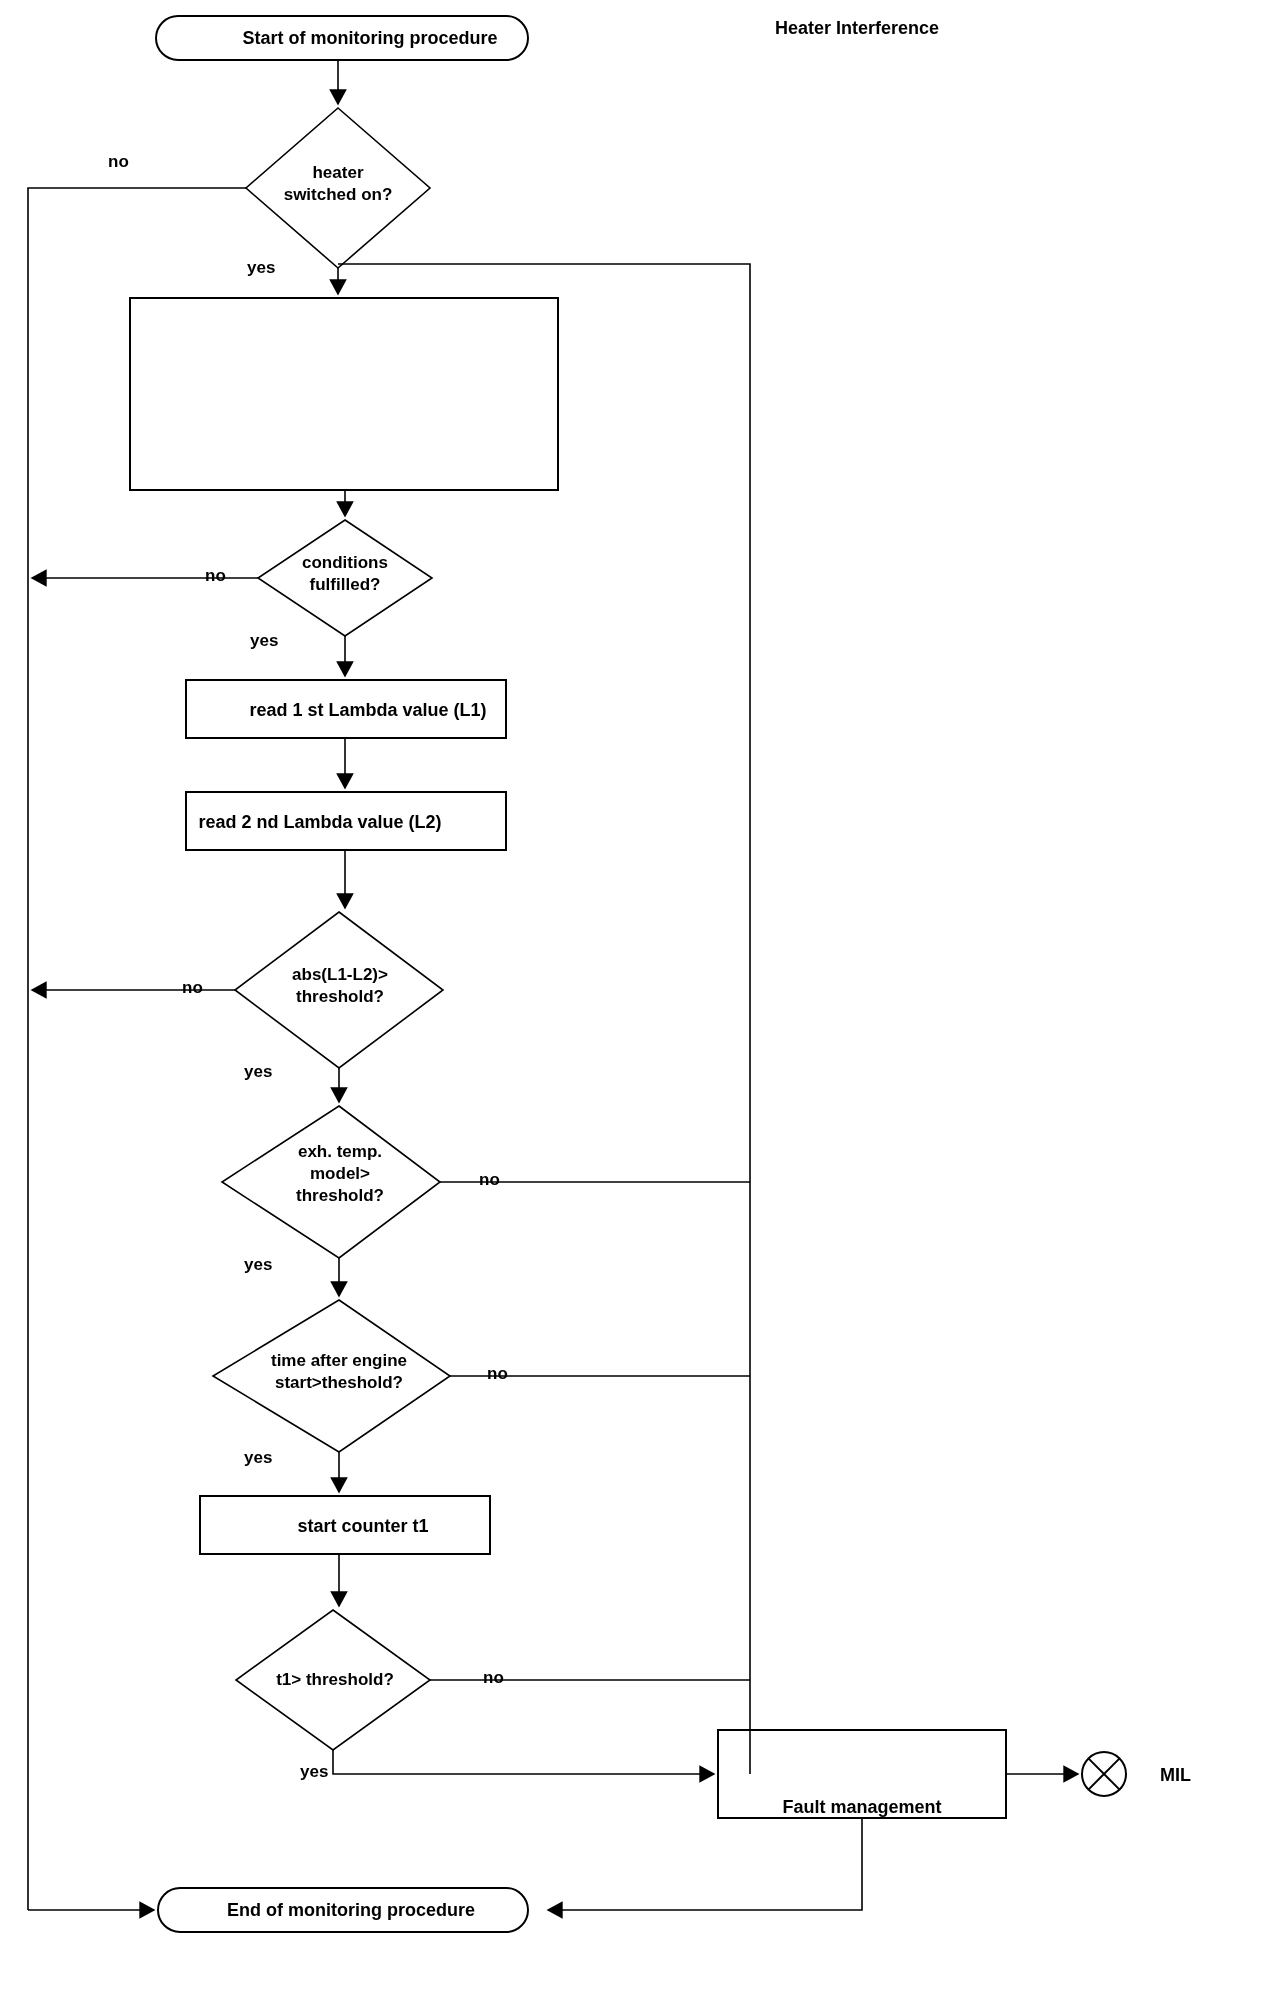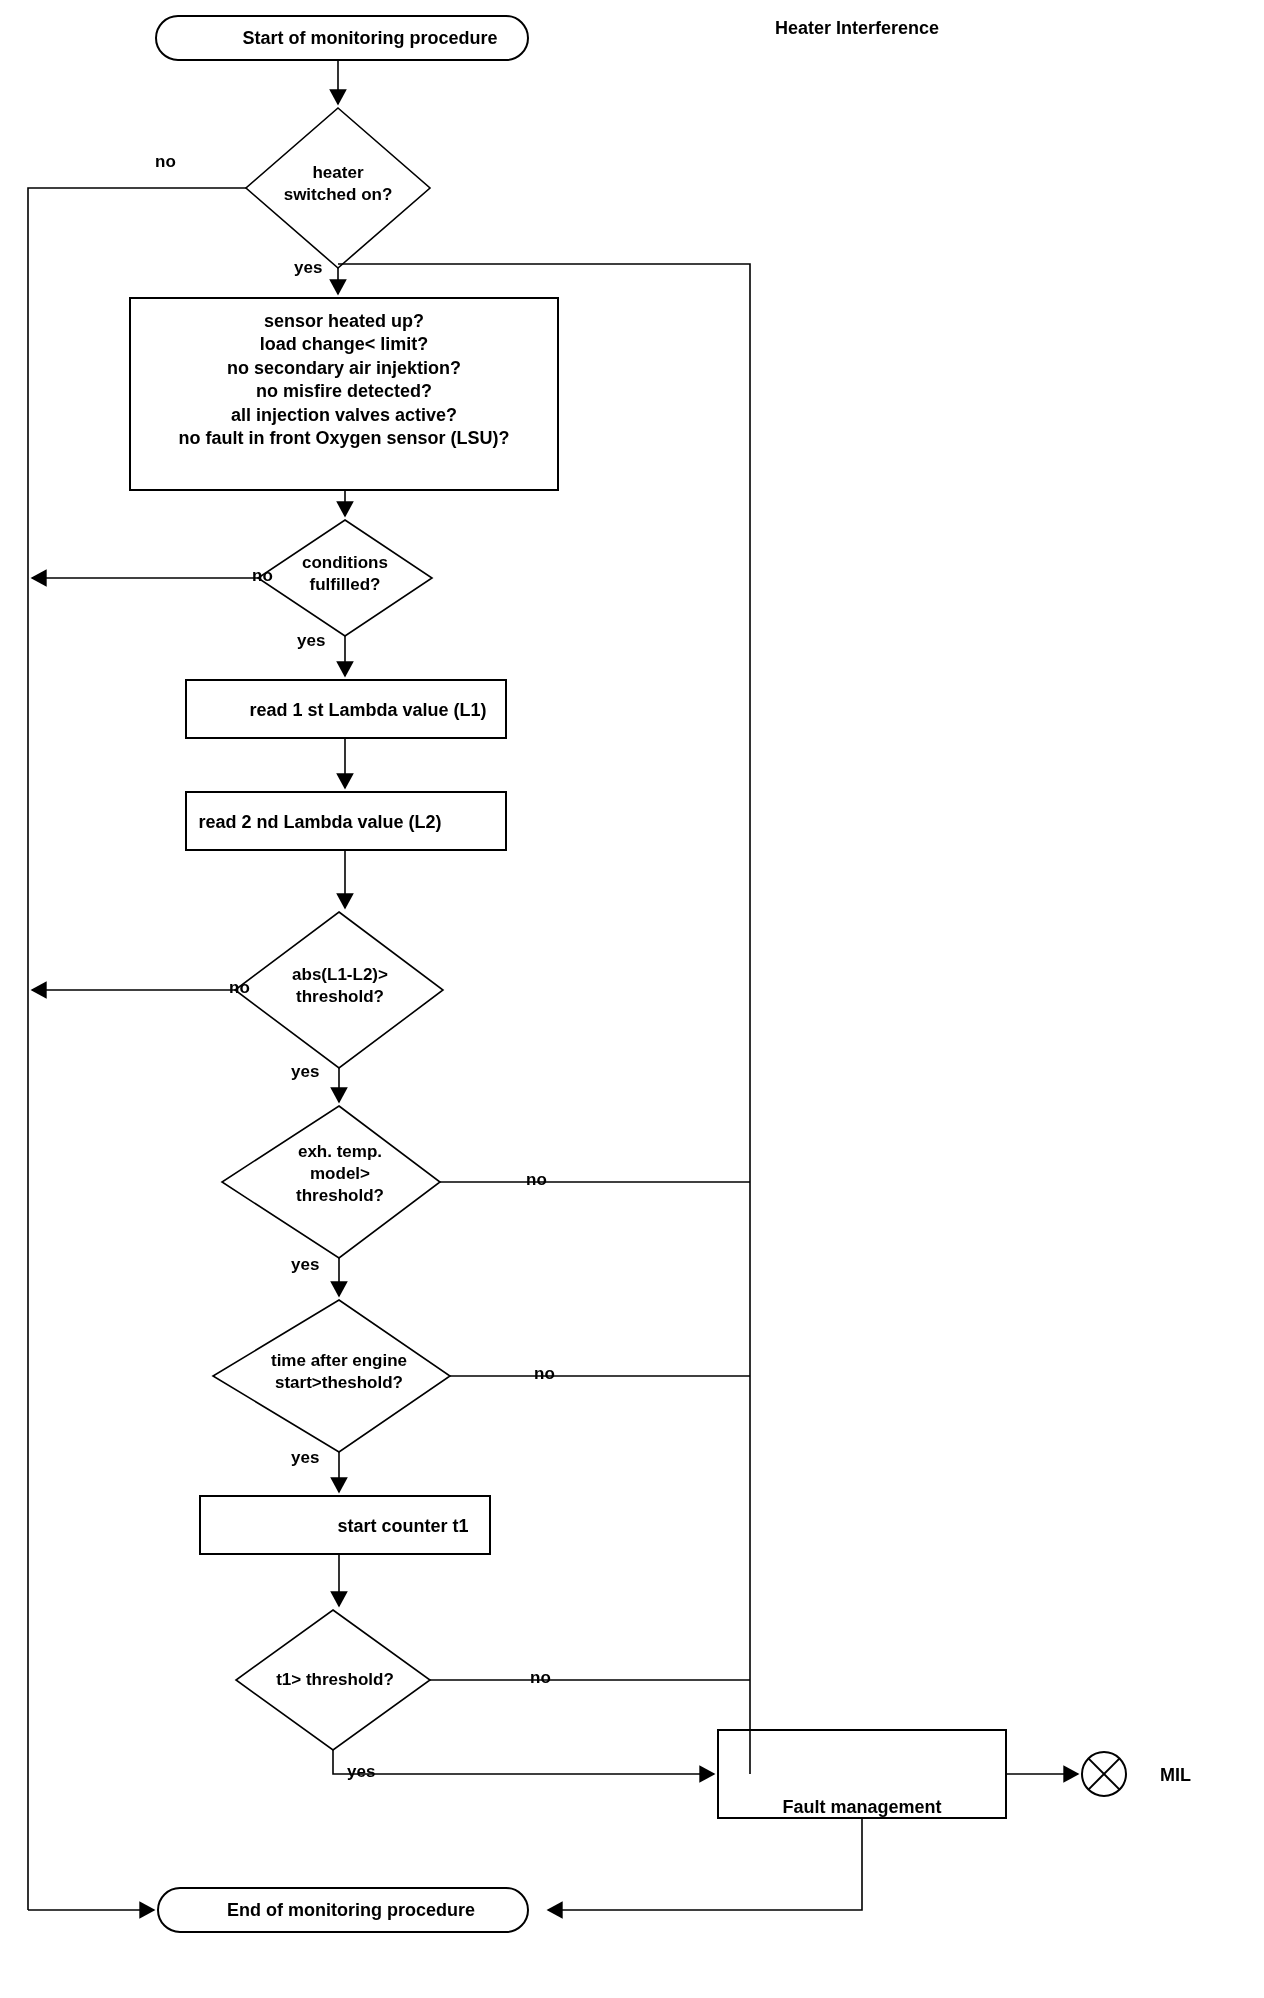--- a/index.html
+++ b/index.html
@@ -40,21 +40,20 @@
     color: #000000;
     white-space: nowrap;
   }
   .edge-label {
     position: absolute;
     font-family: "Liberation Sans", sans-serif;
     font-weight: bold;
     font-size: 17px;
     color: #000000;
     white-space: nowrap;
-    margin-left: 47px;
   }
   .mil-label {
     position: absolute;
     font-family: "Liberation Sans", sans-serif;
     font-weight: bold;
     font-size: 18px;
     color: #000000;
     white-space: nowrap;
   }
   .txt-line { display: block; }
@@ -145,45 +144,39 @@
     <polyline points="862,1818 862,1910 548,1910" fill="none" stroke="#000000" stroke-width="1.6" marker-end="url(#arrow)"></polyline>
   </svg>
 
   <div class="title-text" style="left:775px; top:18px;">Heater Interference</div>
 
   <div class="node-text fs18" style="left:156px; top:27px; width:428px;">Start of monitoring procedure</div>
 
   <div class="node-text fs17" style="left:248px; top:162px; width:180px;"><span class="txt-line" style="white-space:pre-line;">heater
 switched on?</span></div>
 
-  <div class="node-text fs18" style="left:130px; top:310px; width:428px; white-space:pre-line;">sensor heated up?
-load change&lt; limit?
-no secondary air injektion?
-no misfire detected?
-all injection valves active?
-no fault in front Oxygen sensor (LSU)?</div>
 
   <div class="node-text fs17" style="left:258px; top:552px; width:174px; white-space:pre-line;">conditions
 fulfilled?</div>
 
   <div class="node-text fs18" style="left:186px; top:699px; width:364px;">read 1 st Lambda value (L1)</div>
 
   <div class="node-text fs18" style="left:186px; top:811px; width:268px;">read 2 nd Lambda value (L2)</div>
 
   <div class="node-text fs17" style="left:252px; top:964px; width:176px; white-space:pre-line;">abs(L1-L2)&gt;
 threshold?</div>
 
   <div class="node-text fs17" style="left:252px; top:1141px; width:176px; white-space:pre-line;">exh. temp.
 model&gt;
 threshold?</div>
 
   <div class="node-text fs17" style="left:232px; top:1350px; width:214px; white-space:pre-line;">time after engine
 start&gt;theshold?</div>
 
-  <div class="node-text fs18" style="left:200px; top:1515px; width:326px;padding-left:40px;">start counter t1</div>
+  <div class="node-text fs18" style="left:200px; top:1515px; width:326px;">start counter t1</div>
 
   <div class="node-text fs17" style="left:245px; top:1669px; width:180px;">t1&gt; threshold?</div>
 
   <div class="node-text fs18" style="left:718px; top:1796px; width:288px;">Fault management</div>
 
   <div class="mil-label" style="left:1160px; top:1765px;">MIL</div>
 
   <div class="node-text fs18" style="left:166px; top:1899px; width:370px;">End of monitoring procedure</div>
 
   <div class="edge-label" style="left:108px; top:152px;">no</div>

